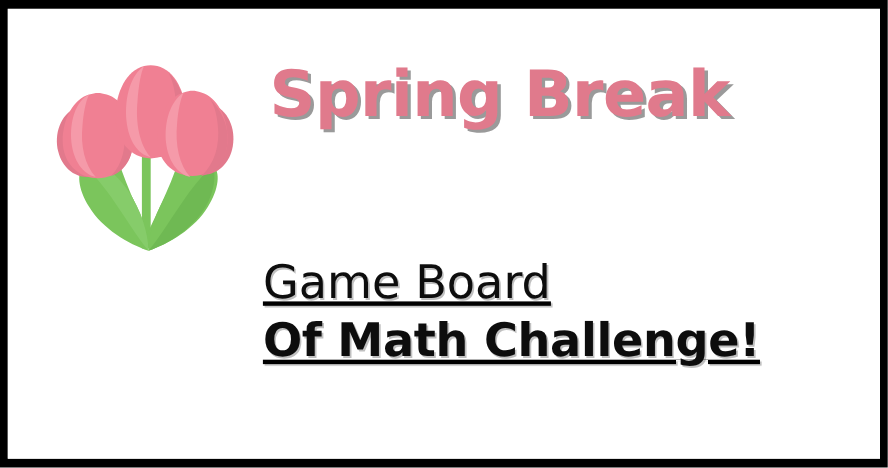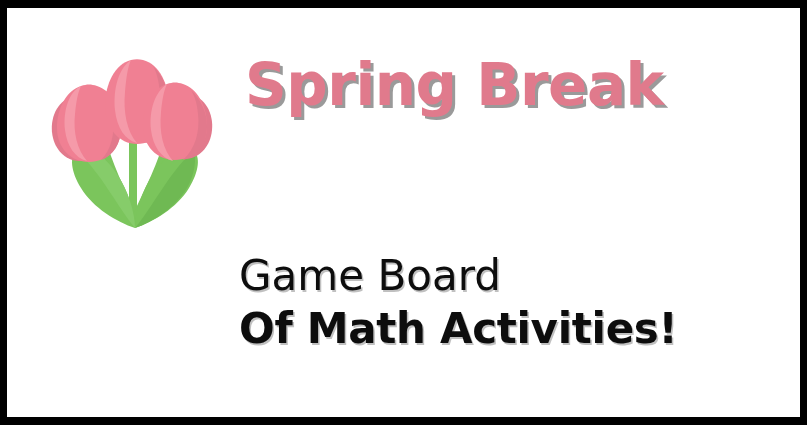--- a/index.html
+++ b/index.html
@@ -69,22 +69,23 @@
   #hl-line-2 {
     font-size: 70px;
     margin-top: 4px;
     margin-left: 0px;
   }
 
   
   #subtitle {
     position: absolute;
     left: 232px;
-    top: 245px;
+    top: 226px;
     width: 540px;
+    text-decoration: underline;
   }
   .sub-line {
     color: #0d0d0d;
     font-family: "DejaVu Sans", "Liberation Sans", sans-serif;
     white-space: nowrap;
     line-height: 1.08;
     text-shadow: 1.5px 1.5px 0 rgba(140,140,140,0.55);
   }
   #sub-line-1 {
     font-size: 42px;
@@ -151,17 +152,17 @@
         </g>
       </svg>
     </div>
 
     <div id="headline">
       <div id="hl-line-1" class="hl-line">Spring Break</div>
     </div>
 
     <div id="subtitle">
       <div id="sub-line-1" class="sub-line">Game Board</div>
-      <div id="sub-line-2" class="sub-line">Of Math Activities!</div>
+      <div id="sub-line-2" class="sub-line">Of Math Challenge!</div>
     </div>
 
   </div>
 </div>
 
 </body></html>

